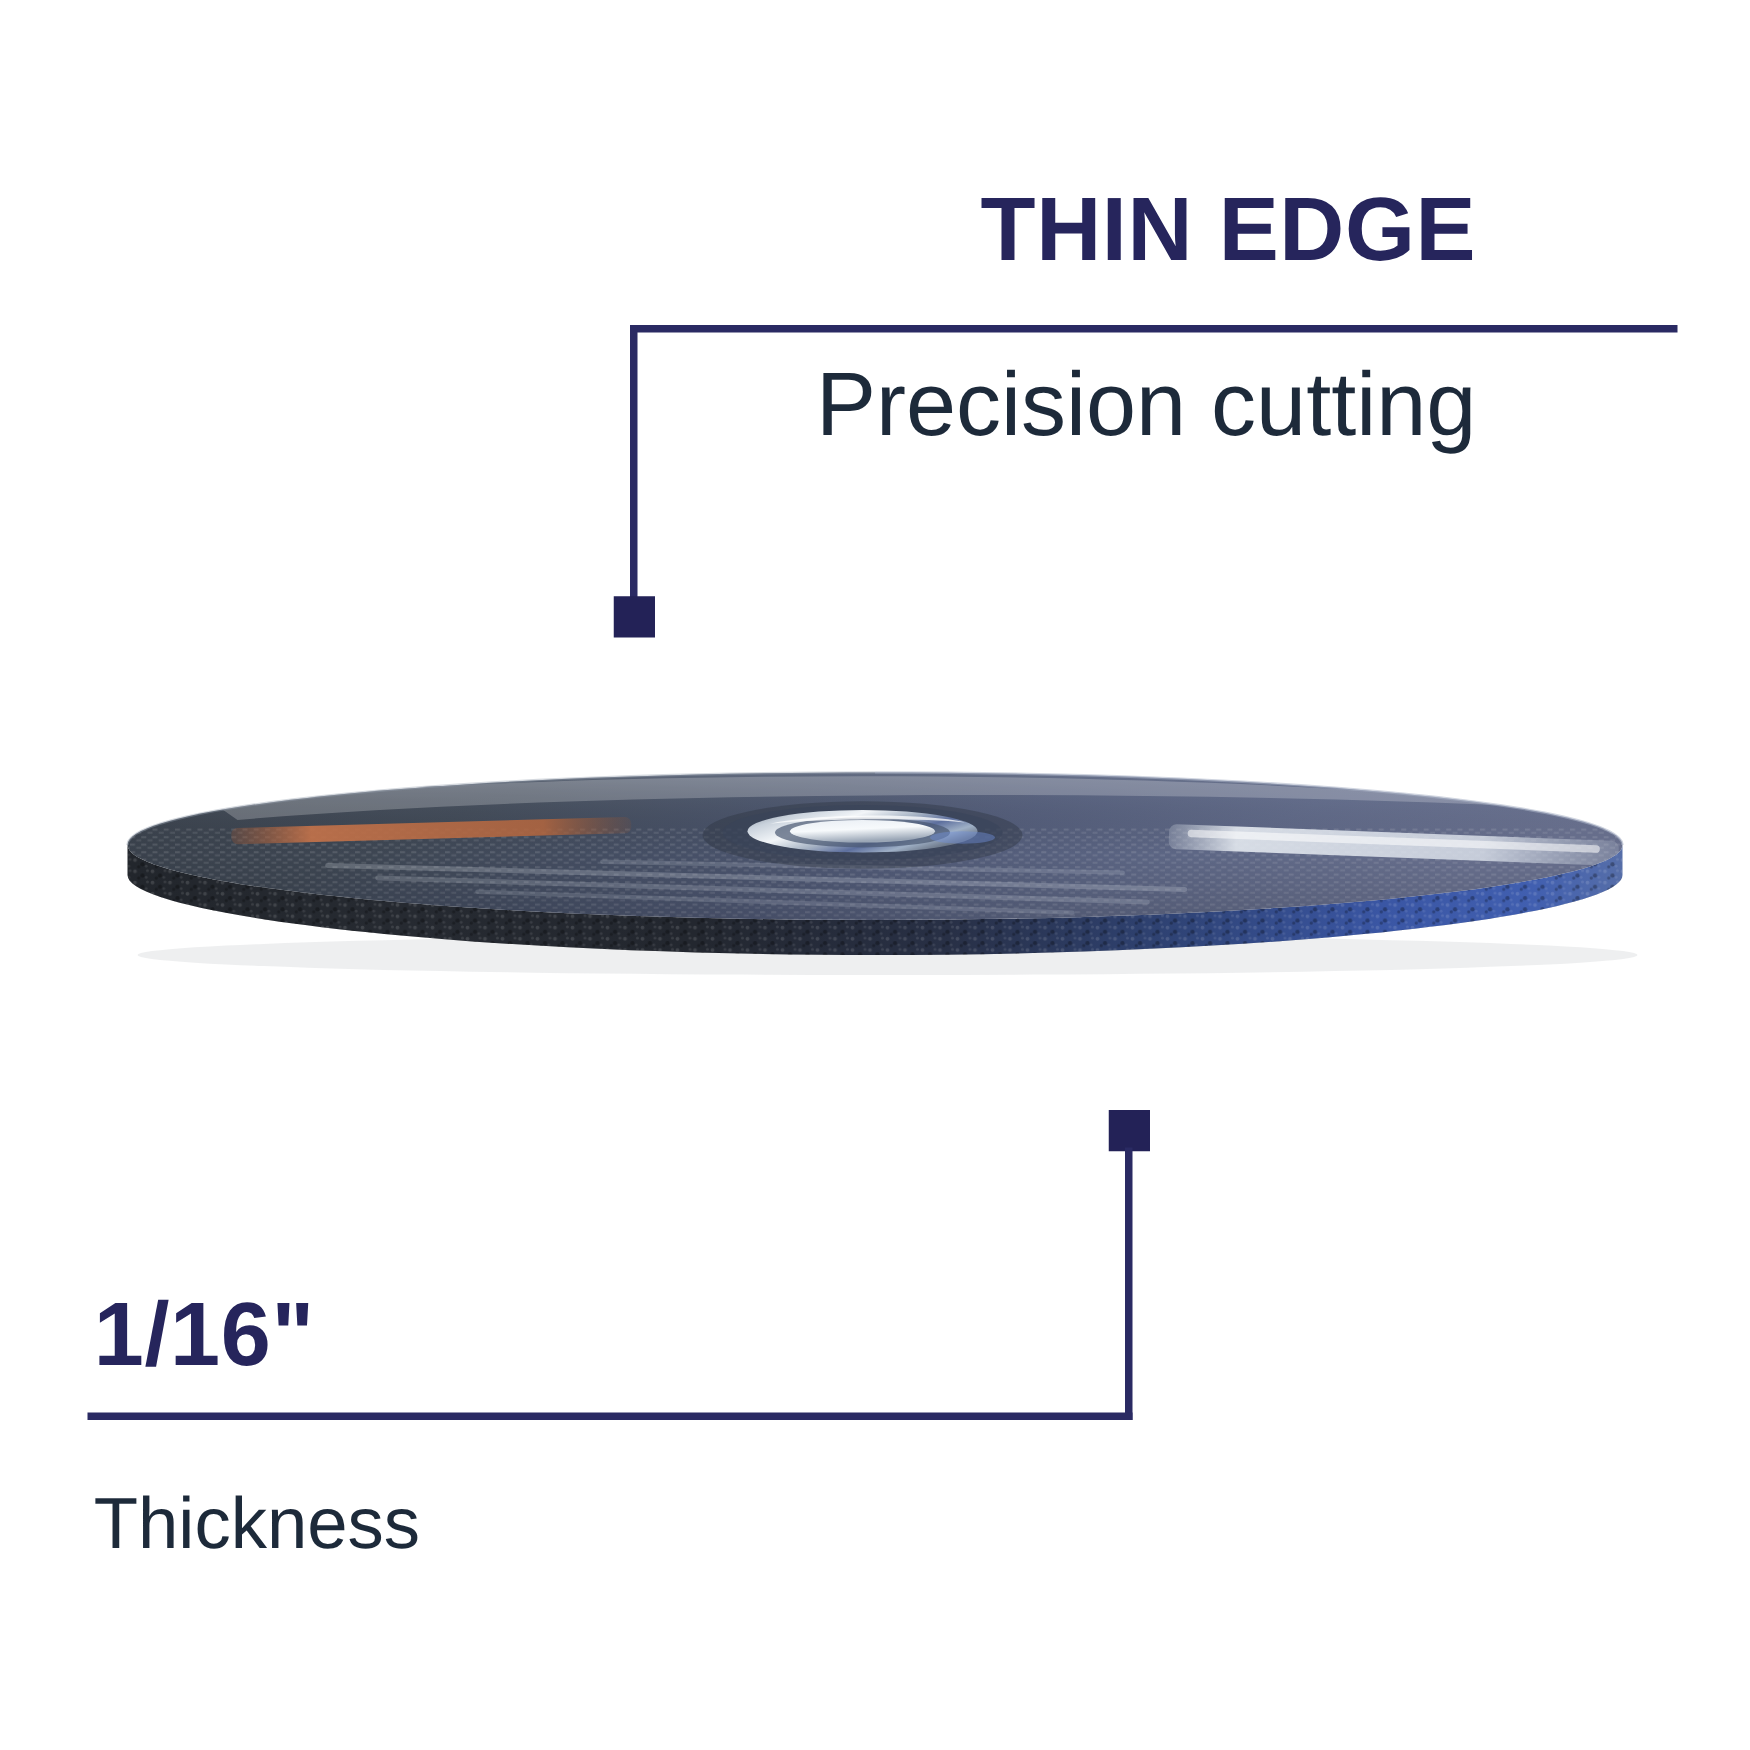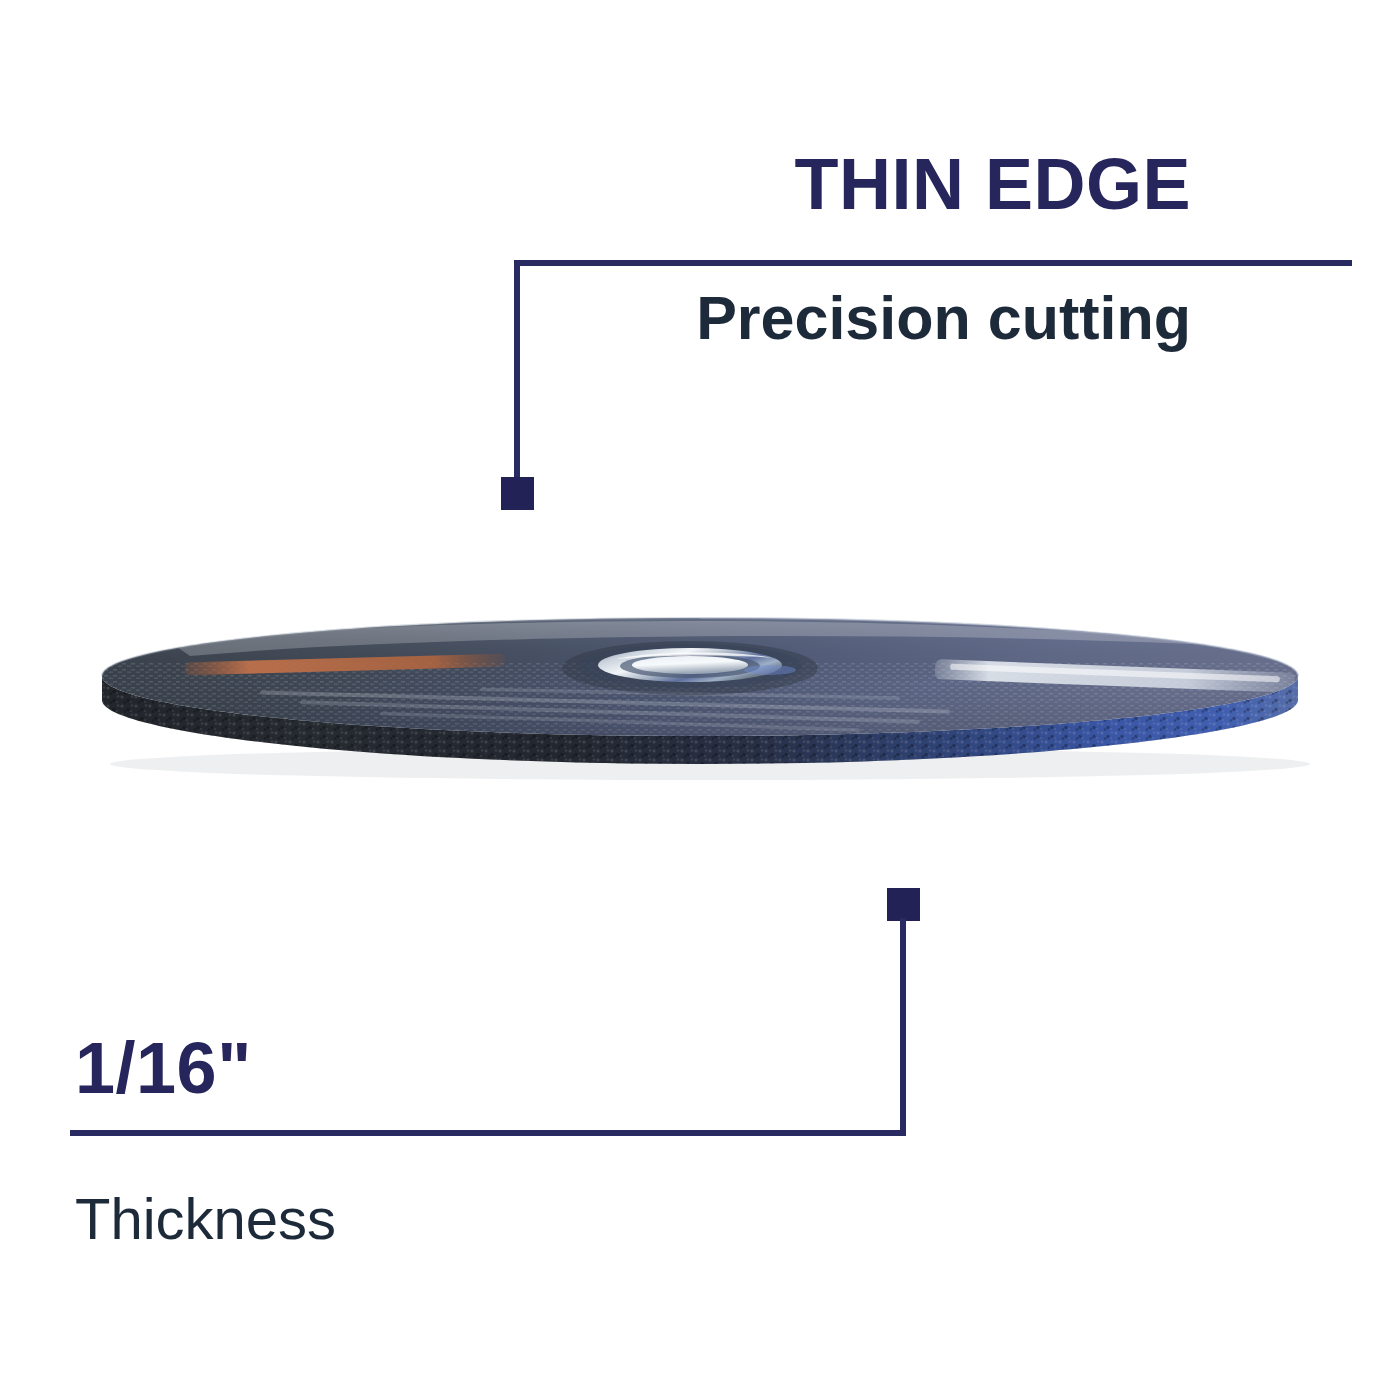--- a/index.html
+++ b/index.html
@@ -16,21 +16,21 @@
     position: relative;
     width: 1400px;
     height: 1400px;
     background: #ffffff;
     overflow: hidden;
   }
 
   
   #callout-top {
     position: absolute;
-    left: 14px; top: 0;
+    left: 4px; top: 0;
     width: 1200px; height: 620px;
     pointer-events: none;
     padding-left: 40px;
   }
   .headline {
     position: absolute;
     font-weight: bold;
     letter-spacing: 0.5px;
     line-height: 1;
     white-space: nowrap;
@@ -68,22 +68,21 @@
   .subline {
     position: absolute;
     font-weight: normal;
     line-height: 1;
     white-space: nowrap;
     color: #1d2a3a;
   }
   #subline-top {
     right: 63px;
     top: 288px;
-    font-size: 61px;
-    font-weight: bold;
+    font-size: 72px;
   }
 
   
   #callout-bottom {
     position: absolute;
     left: 0; top: 820px;
     width: 1400px; height: 580px;
     pointer-events: none;
   }
   #marker-bottom {

